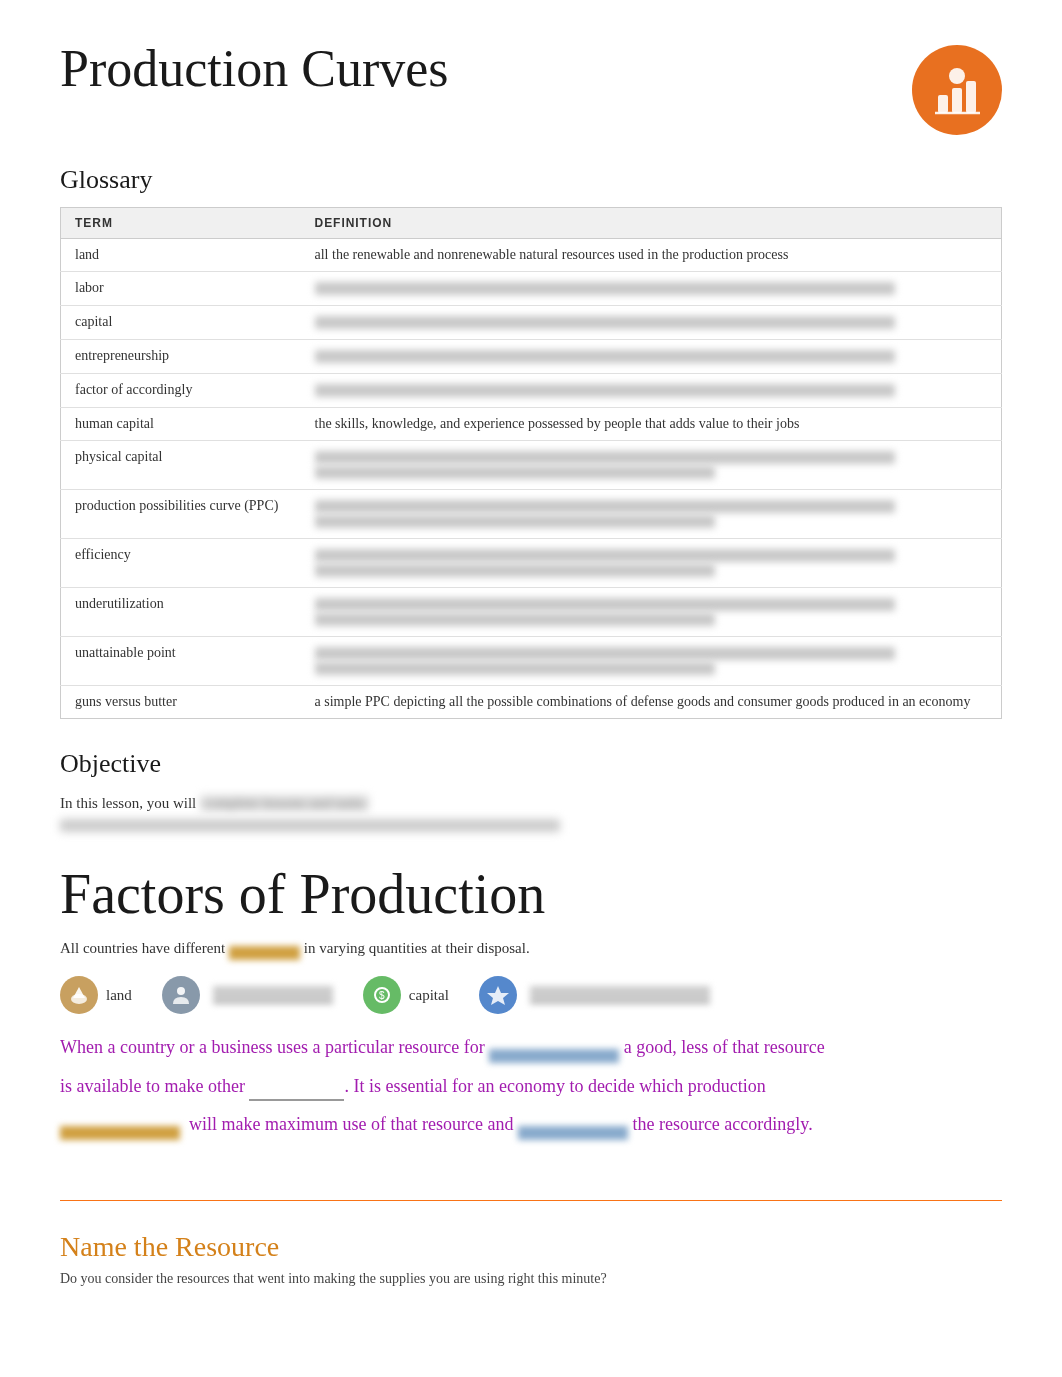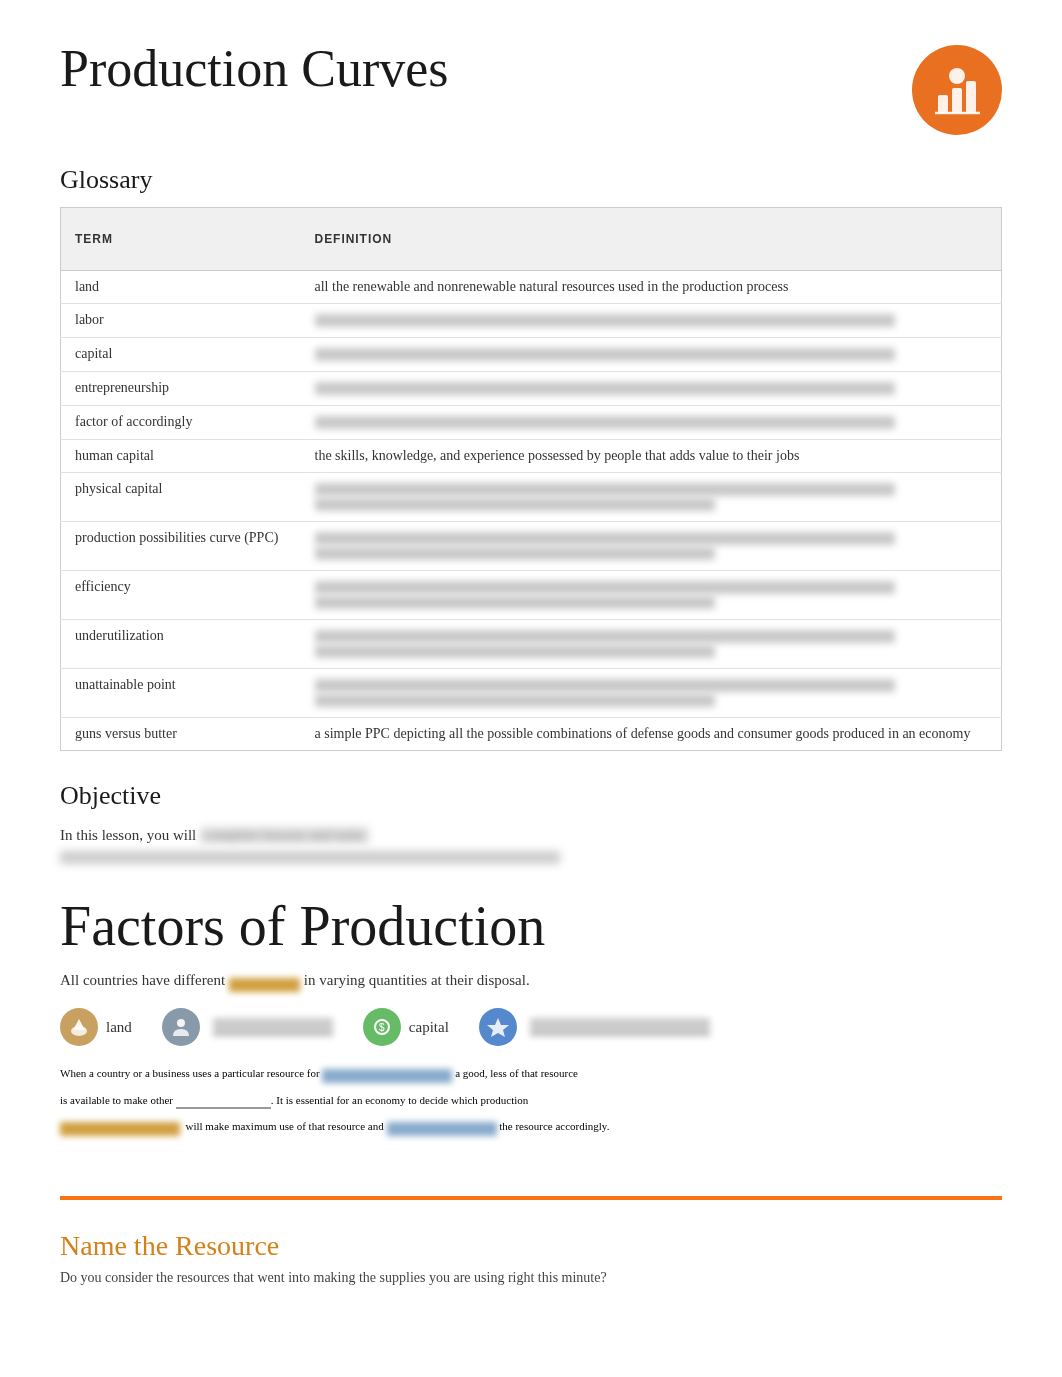--- a/index.html
+++ b/index.html
@@ -60,21 +60,21 @@
     .glossary-table {
       width: 100%;
       border-collapse: collapse;
       margin-bottom: 30px;
       border: 1px solid #ccc;
     }
 
     .glossary-table th {
       background: #f0f0f0;
       text-align: left;
-      padding: 24px 14px;
+      padding: 8px 14px;
       font-size: 12px;
       font-weight: 600;
       letter-spacing: 0.08em;
       color: #333;
       border-bottom: 1px solid #ccc;
       font-family: Arial, sans-serif;
     }
 
     .glossary-table td {
       padding: 8px 14px;
@@ -192,30 +192,30 @@
       margin-left: 5px;
     }
 
     .resource-blank.blurred-fill {
       background: #ccc;
       filter: blur(3px);
     }
 
     
     .body-text {
-      font-size: 11px;
+      font-size: 18px;
       line-height: 1.7;
-      color: #000000;
+      color: #a21caf;
       margin-bottom: 8px;
     }
 
     
     .bottom-section {
       margin-top: 60px;
-      border-top: 4px solid #f97316;
+      border-top: 1px solid #f97316;
       padding-top: 30px;
     }
 
     .bottom-title {
       font-size: 28px;
       font-weight: 400;
       color: #d4811a;
       margin-bottom: 8px;
     }
 

